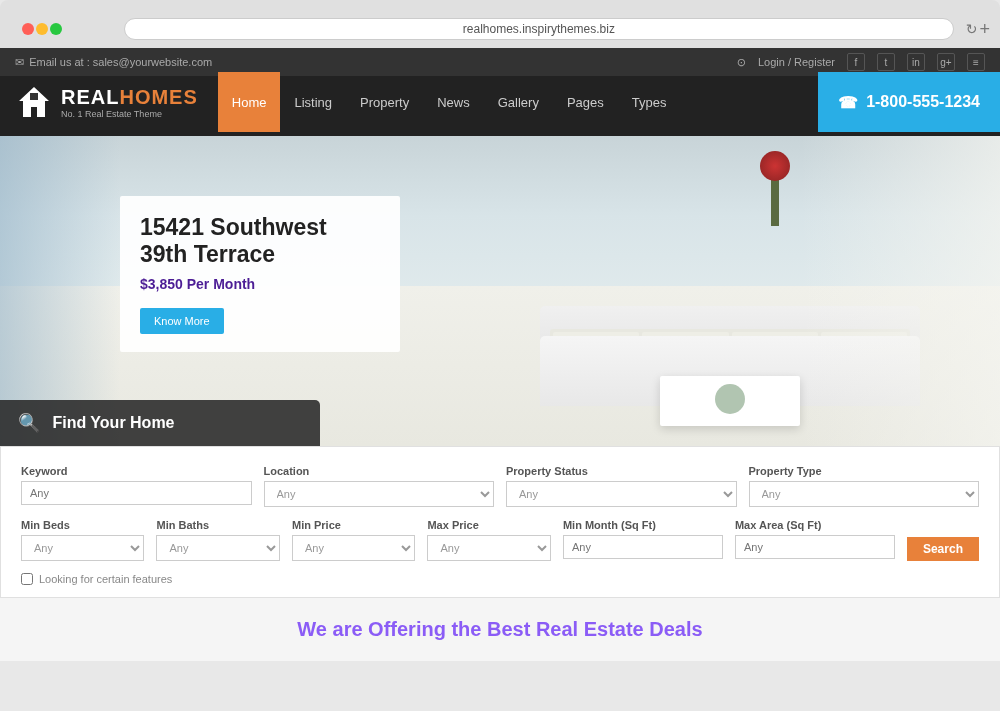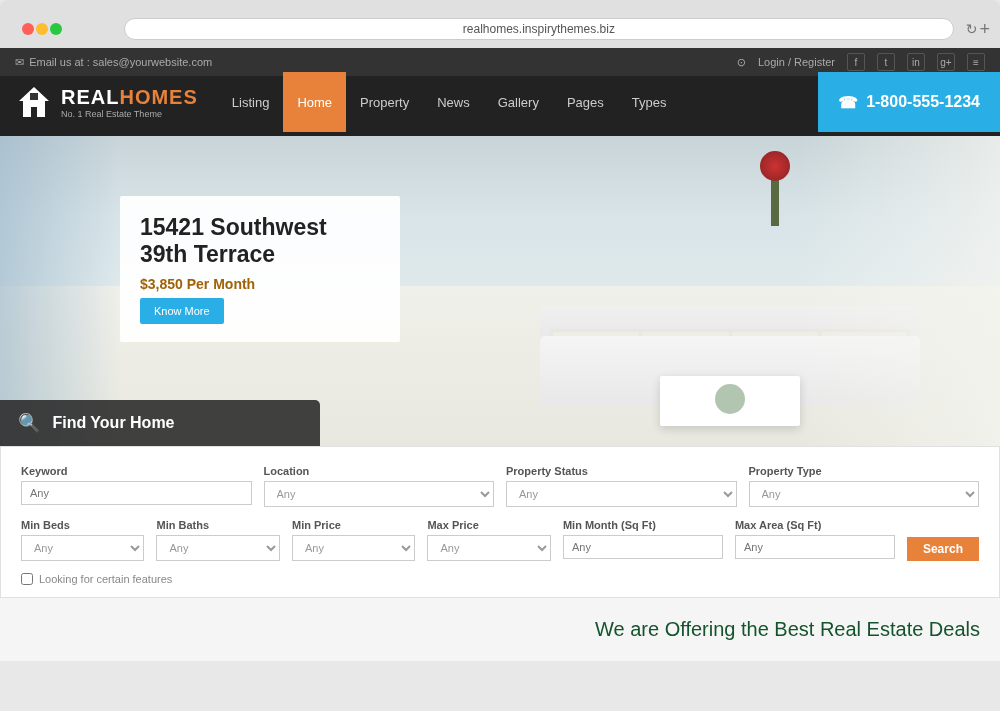--- a/index.html
+++ b/index.html
@@ -112,21 +112,21 @@
     }
 
     
     .property-card {
       position: absolute; left: 120px; top: 60px;
       background: rgba(255,255,255,0.92); padding: 18px 20px;
       width: 280px; border-radius: 2px;
     }
     .property-title { font-size: 23px; font-weight: bold; color: #222; margin-bottom: 8px; }
     .property-desc { font-size: 11px; color: #666; line-height: 1.5; margin-bottom: 10px; }
-    .property-price { color: #a16207; font-size: 14px; font-weight: bold; margin-bottom: 6px; }
+    .property-price { color: #4c1d95; font-size: 14px; font-weight: bold; margin-bottom: 16px; }
     .know-more-btn {
       background: #29aee6; color: white; border: none; padding: 7px 14px;
       font-size: 11px; cursor: pointer; border-radius: 2px;
     }
 
     
     .search-bar {
       position: absolute; bottom: 0; left: 0;
       background: rgba(40,40,40,0.88); color: white;
       display: flex; align-items: center; gap: 12px;
@@ -157,21 +157,21 @@
       background: #e8813a; color: white; border: none; padding: 5px 16px;
       font-size: 12px; cursor: pointer; align-self: flex-end; font-weight: bold;
     }
     .features-check { display: flex; align-items: center; gap: 6px; font-size: 11px; color: #888; }
     .features-check input { width: 12px; height: 12px; }
 
     
     .bottom-section {
       background: #f5f5f5; padding: 20px; text-align: center;
     }
-    .bottom-title { font-size: 20px; color: #14532d; font-weight: 400; text-align: right; }
+    .bottom-title { font-size: 20px; color: #8b5cf6; font-weight: 700; }
 
     
     .logo-svg { width: 38px; height: 38px; }
   </style>
 </head>
 <body>
 
 <div class="browser-chrome">
   <div class="browser-titlebar">
     <span class="browser-dot red"></span>
@@ -210,22 +210,22 @@
         <polygon points="19,4 4,18 8,18 8,34 16,34 16,24 22,24 22,34 30,34 30,18 34,18" fill="white"></polygon>
         <rect x="15" y="10" width="8" height="7" fill="#333"></rect>
       </svg>
       <div class="logo-text">
         <strong><span style="color:#fff;">REAL</span><span style="color:#e8813a;">HOMES</span></strong>
         <span class="logo-subtitle">No. 1 Real Estate Theme</span>
       </div>
     </div>
 
     <nav class="nav">
+      <div class="nav-item active">Home</div>
       <div class="nav-item">Listing</div>
-      <div class="nav-item active">Home</div>
       <div class="nav-item">Property</div>
       <div class="nav-item">News</div>
       <div class="nav-item">Gallery</div>
       <div class="nav-item">Pages</div>
       <div class="nav-item">Types</div>
     </nav>
 
     <div class="phone-bar">
       <span>☎</span>
       <span>1-800-555-1234</span>

